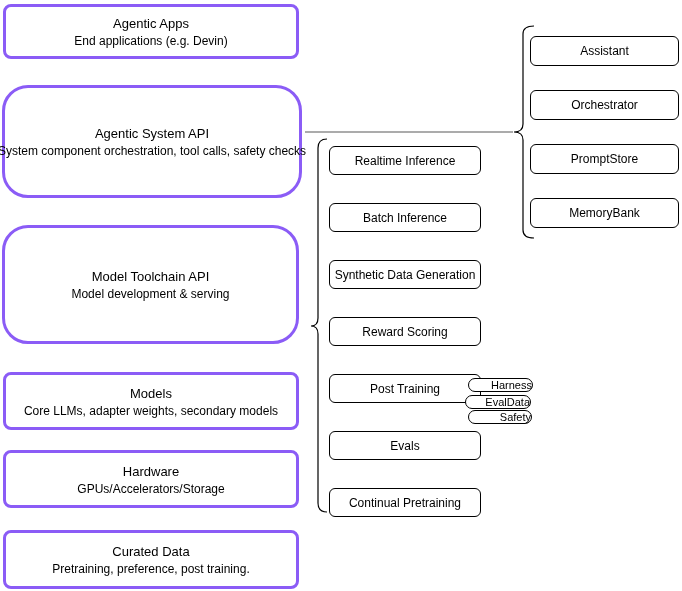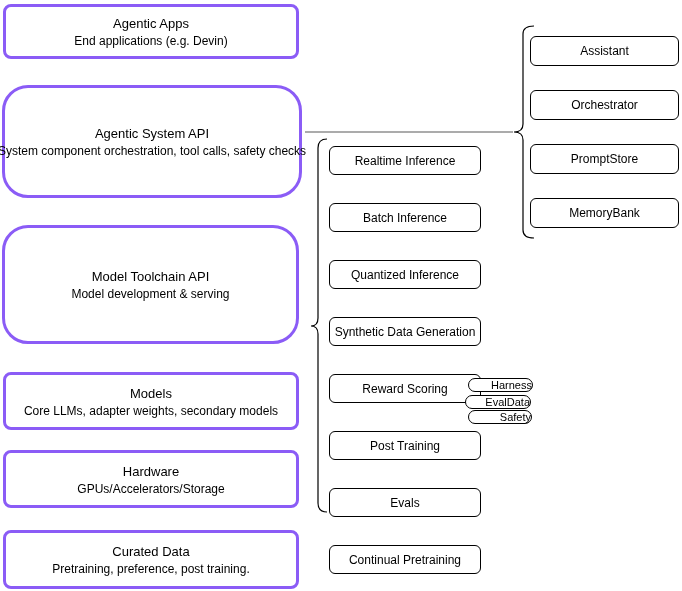--- a/index.html
+++ b/index.html
@@ -140,23 +140,20 @@
   </div>
 
   <div class="col col-toolchain">
     <div class="chip">
         <span>Realtime Inference</span>
       </div>
     <div class="chip">
         <span>Batch Inference</span>
       </div>
     <div class="chip">
-        <span>Quantized Inference</span>
-      </div>
-    <div class="chip">
         <span>Synthetic Data Generation</span>
       </div>
     <div class="chip">
         <span>Reward Scoring</span>
       </div>
     <div class="chip">
         <span>Post Training</span>
       </div>
     <div class="chip">
         <span>Evals</span>

